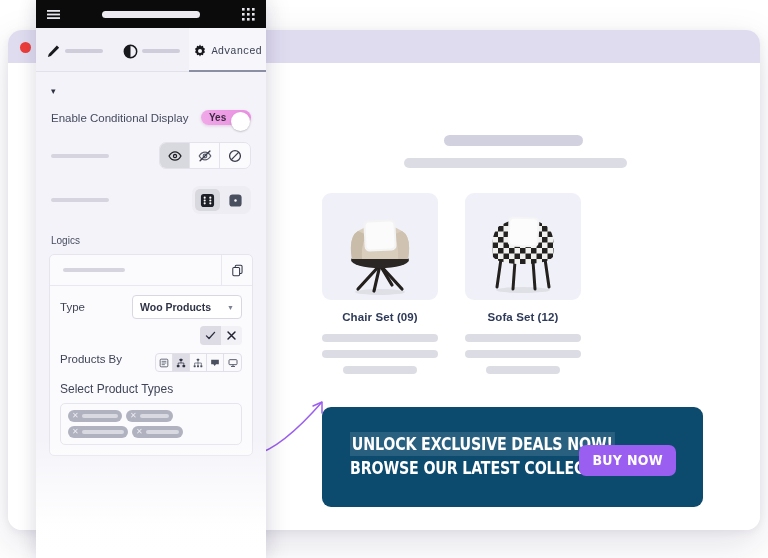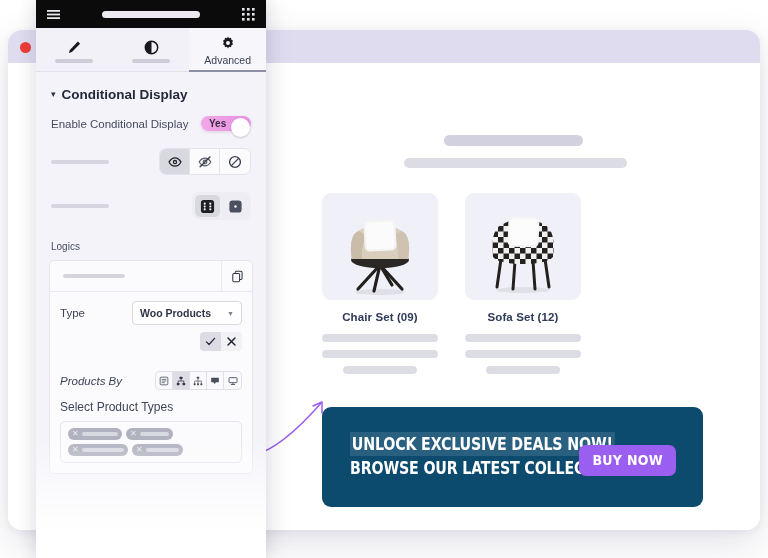--- a/index.html
+++ b/index.html
@@ -89,23 +89,24 @@
     pointer-events:none;
   }
   .panel-titlebar{
     height:28px; background:#0b0b0c; display:flex; align-items:center;
     justify-content:space-between; padding:0 11px;
   }
   .pill-bar{ width:98px; height:7px; background:#eceaf0; border-radius:4px; }
 
   .tabs{ height:44px; background:#f2f1f7; display:flex; border-bottom:1px solid #e2e0ea; }
   .tab{
-    flex:1; display:flex; flex-direction:column; align-items:center;
+    flex:1; display:flex; flex-direction:row; align-items:center;
     justify-content:center; gap:4px; cursor:pointer; position:relative;
     padding-top:3px;
+    font-family:Liberation Mono, monospace;
   }
   .tab .tab-line{ width:38px; height:4px; background:#cfcdda; border-radius:3px; }
   .tab-label{ font-size:10.5px; color:#3b4254; }
   .tab.active{ background:#f7f6fb; }
   .tab.active::after{
     content:""; position:absolute; left:0; right:0; bottom:-1px;
     height:2px; background:#8a8fa3;
   }
 
   .section-head{
@@ -173,21 +174,21 @@
     padding:0 7px; cursor:pointer;
   }
   .select-val{ font-size:10.5px; color:#2e3346; font-weight:700; }
   .select-arrow{ font-size:7px; color:#7d8194; }
 
   .confirm-row{ display:flex; justify-content:flex-end; margin-top:7px; }
   .confirm-group{ display:flex; background:#f2f1f6; border-radius:4px; overflow:hidden; }
   .cbtn{ width:21px; height:19px; display:flex; align-items:center; justify-content:center; cursor:pointer; }
   .cbtn.on{ background:#dddce4; }
 
-  .prodby-row{ display:flex; align-items:center; justify-content:space-between; margin-top:20px;font-style:italic; }
+  .prodby-row{ display:flex; justify-content:space-between; margin-top:8px; }
   .prodby-label{ font-size:11.5px; color:#3f4558; }
   .icon-group{ display:flex; border:1px solid #e1e0ea; border-radius:4px; overflow:hidden; background:#fafafc; }
   .ibtn{
     width:17px; height:17px; display:flex; align-items:center; justify-content:center;
     border-right:1px solid #e1e0ea; cursor:pointer;
   }
   .ibtn:last-child{ border-right:none; }
   .ibtn.on{ background:#dedde5; }
 
   .sel-types-label{ font-size:12px; color:#3f4558; margin-top:10px; }
@@ -347,21 +348,20 @@
         <svg width="14" height="14" viewBox="0 0 16 16">
           <path d="M8 0.6 l1.2 1.9 2.2-.5 .5 2.2 1.9 1.2 -1.1 2 1.1 2 -1.9 1.2 -.5 2.2 -2.2-.5 -1.2 1.9 -1.2-1.9 -2.2 .5 -.5-2.2 -1.9-1.2 1.1-2 -1.1-2 1.9-1.2 .5-2.2 2.2 .5 z" fill="#18191d"></path>
           <circle cx="8" cy="8" r="2.3" fill="#f7f6fb"></circle>
         </svg>
         <div class="tab-label">Advanced</div>
       </div>
     </div>
 
     <div class="section-head">
       <span class="caret">▾</span>
-      <span class="section-title">Conditional Display</span>
     </div>
 
     <div class="row row-toggle">
       <span class="row-label">Enable Conditional Display</span>
       <div class="toggle">
         <span class="toggle-text">Yes</span>
         <span class="toggle-knob"></span>
       </div>
     </div>
 

